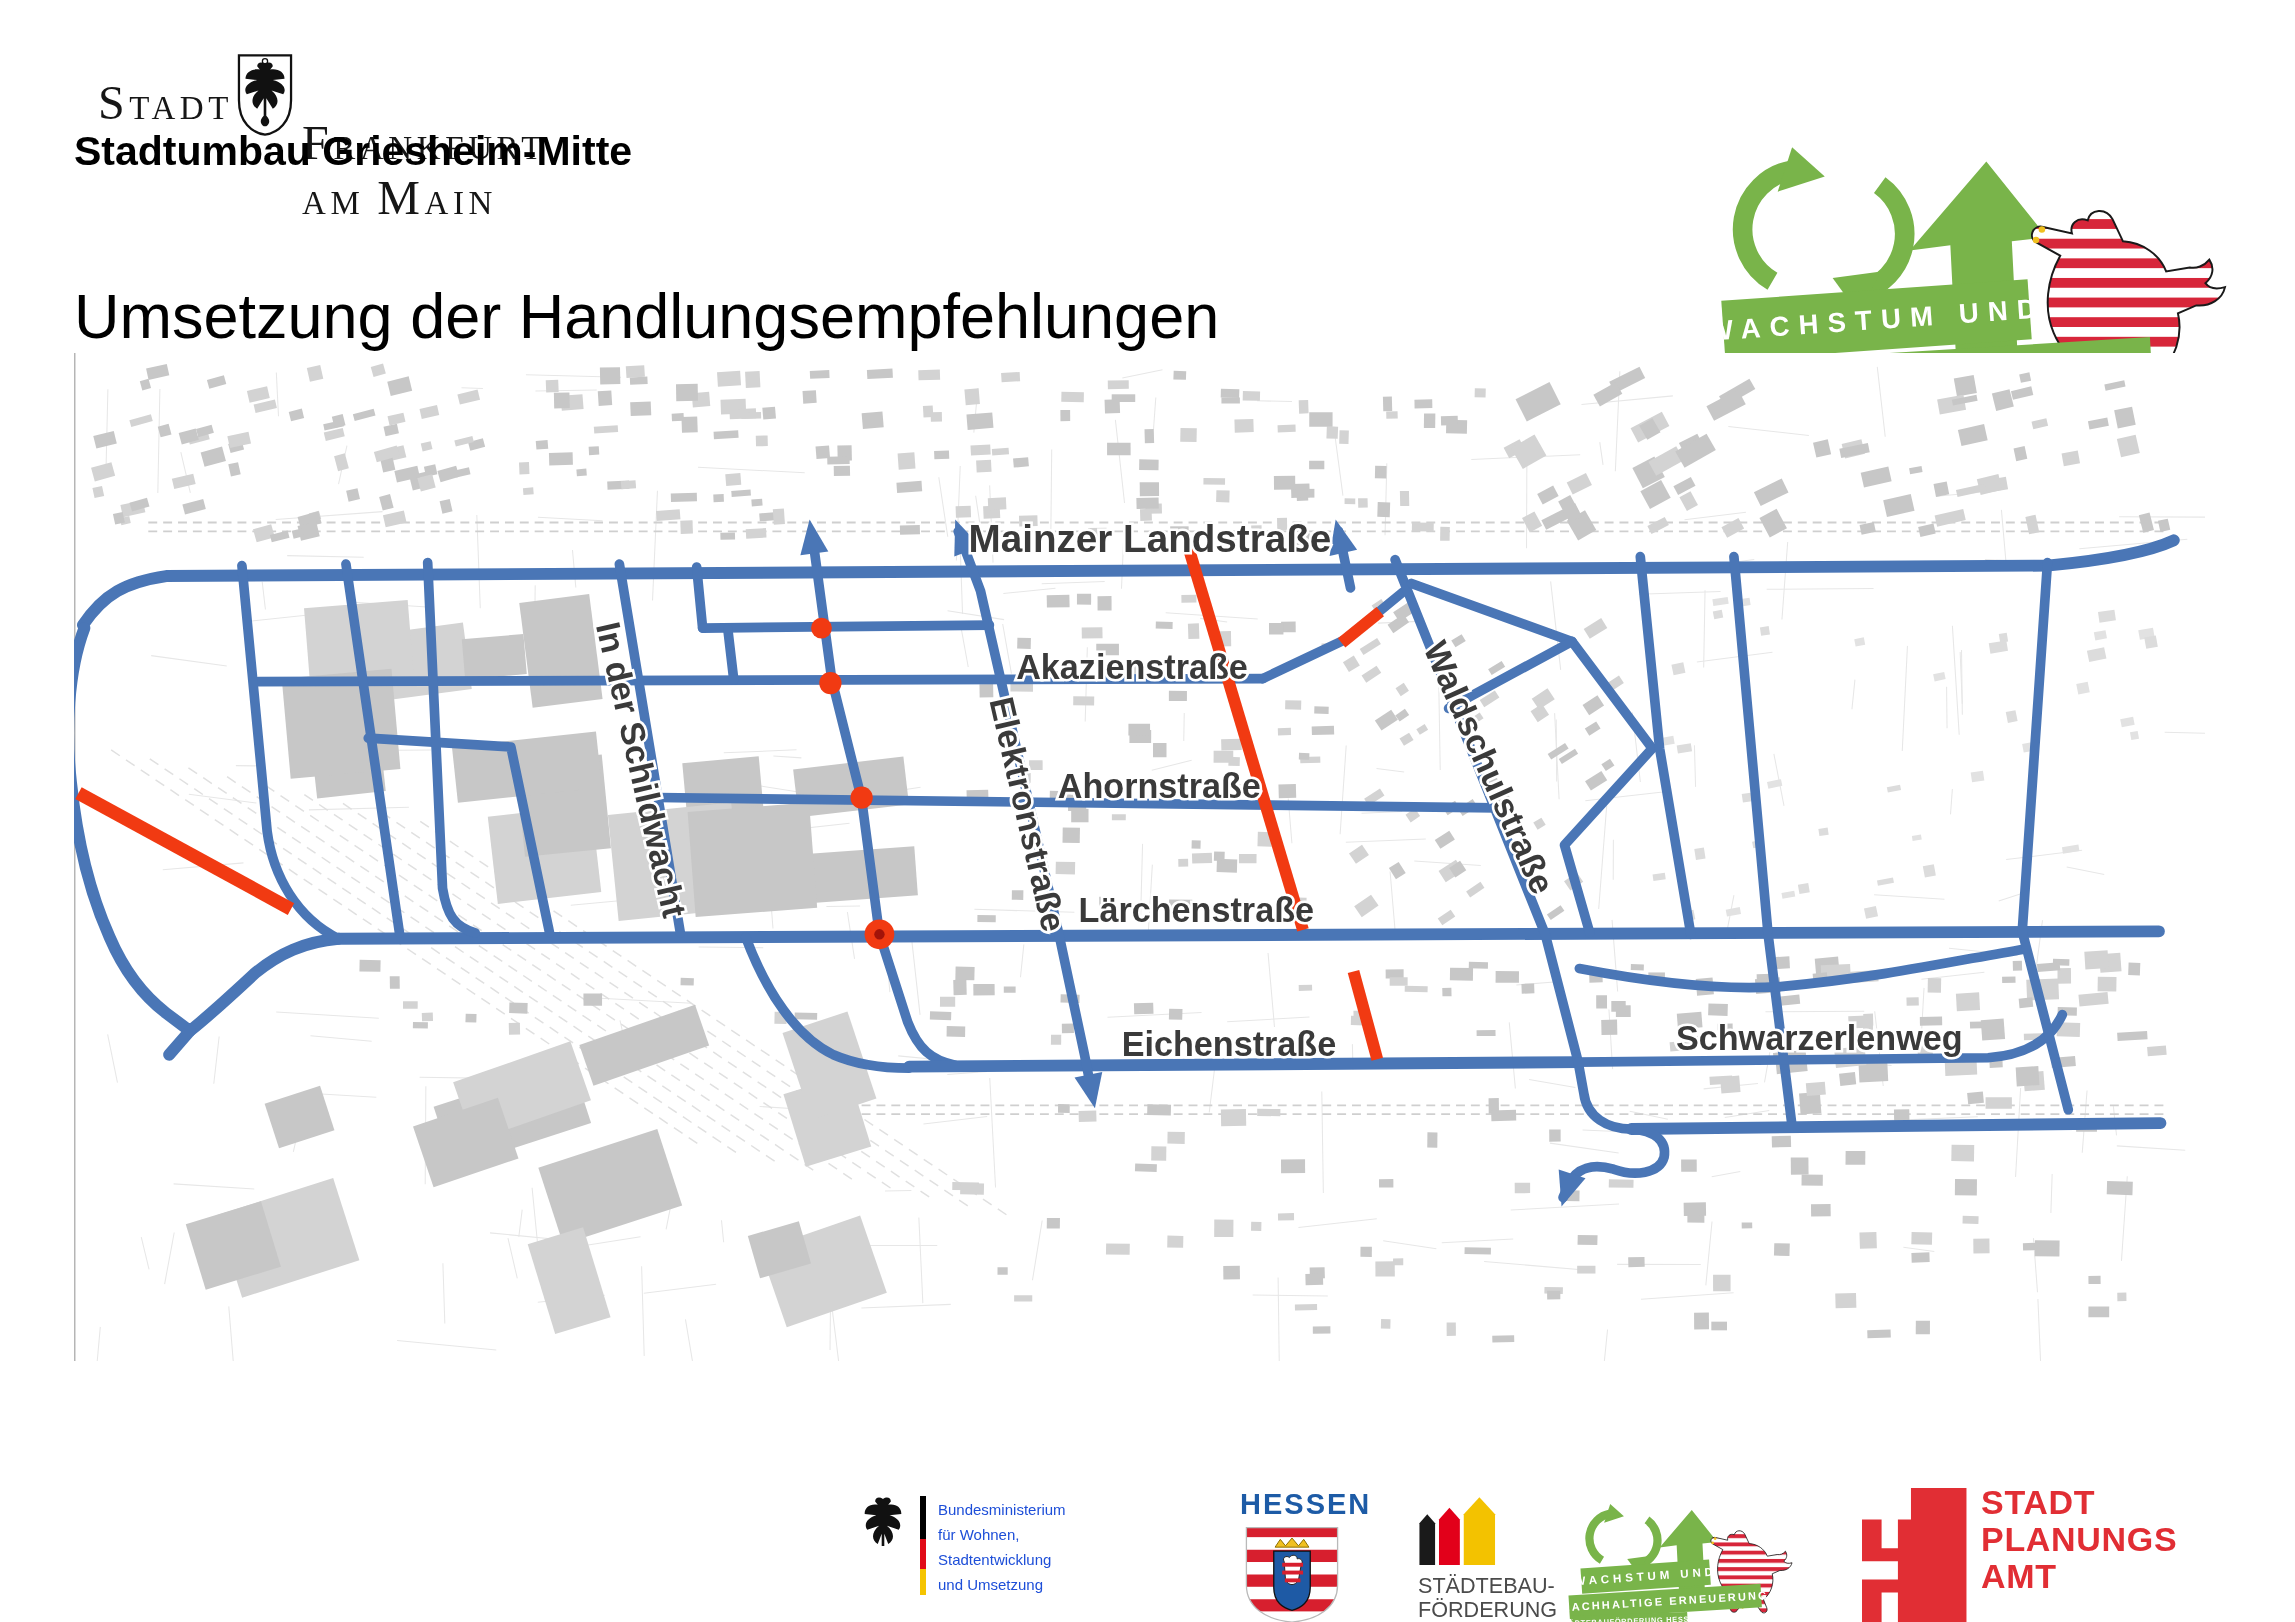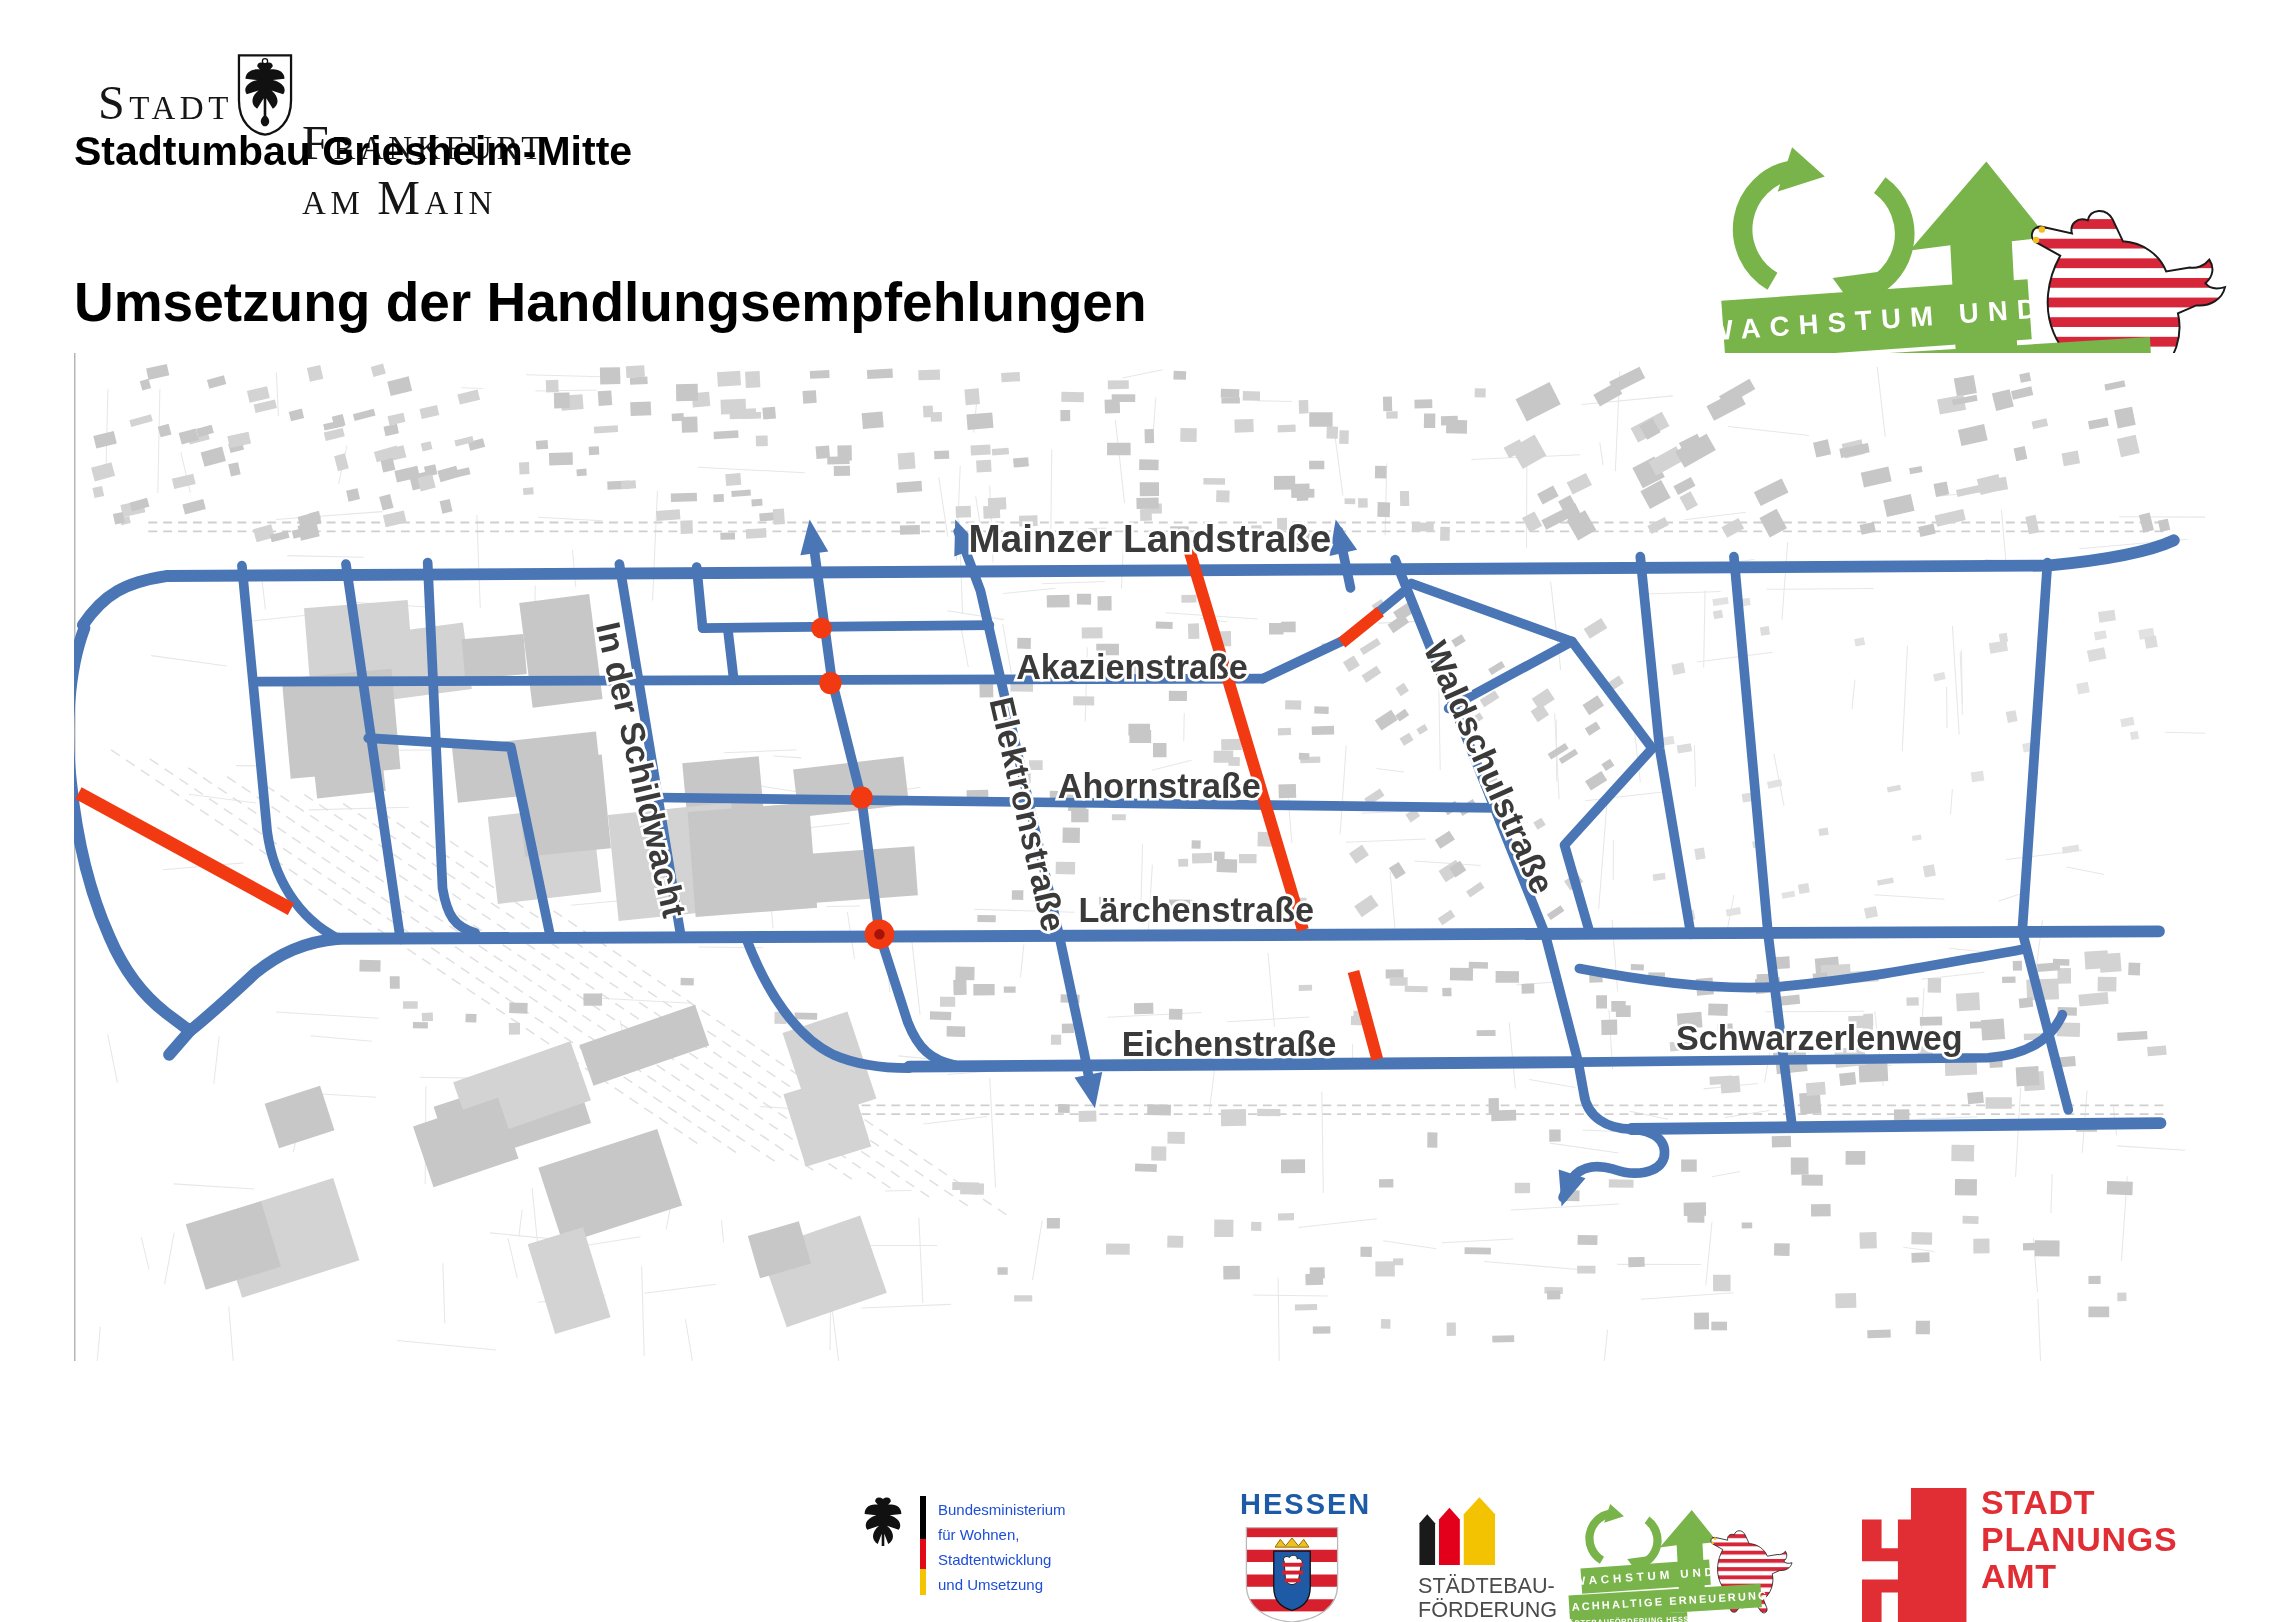--- a/index.html
+++ b/index.html
@@ -6,21 +6,21 @@
   #page{position:relative;width:2295px;height:1622px;background:#fff;overflow:hidden;
         font-family:"Liberation Sans","DejaVu Sans",sans-serif;}
   .abs{position:absolute;}
   
   #city-logo{left:98px;top:41px;height:98px;color:#111;}
   .cl-word{font-family:"Liberation Serif","DejaVu Serif",serif;font-weight:400;color:#161616;
            letter-spacing:4.6px;font-size:33px;}
   .cl-big{font-size:48px;}
   #hdr-sub{left:74px;top:128px;font-size:41px;font-weight:bold;color:#000;letter-spacing:0px;}
   #hdr-t1{left:74px;top:169px;font-size:63px;font-weight:bold;color:#000;}
-  #hdr-t2{left:74px;top:270px;font-size:55px;font-weight:bold;color:#000;}
+  #hdr-t2{left:74px;top:280px;font-size:63px;font-weight:normal;color:#000;}
   
   .wx{position:absolute;width:497px;height:327px;}
   .wx .banner{position:absolute;color:#fff;font-weight:bold;display:flex;align-items:center;justify-content:center;white-space:nowrap;}
   
   .bmw-text{font-size:15px;line-height:25px;color:#1d4ed8;}
   .hessen-word{font-size:29px;font-weight:bold;color:#1d5ba6;letter-spacing:2px;}
   .stb-text{font-size:21.6px;line-height:24px;font-weight:normal;color:#4b4b4b;}
   .spa-text{font-size:34px;line-height:37px;font-weight:bold;color:#e12e34;letter-spacing:0.7px;}
   .spa-sub{font-size:17px;font-weight:bold;color:#e12e34;letter-spacing:0.7px;margin-top:23.6px;}
   svg text{font-family:"Liberation Sans","DejaVu Sans",sans-serif;}

